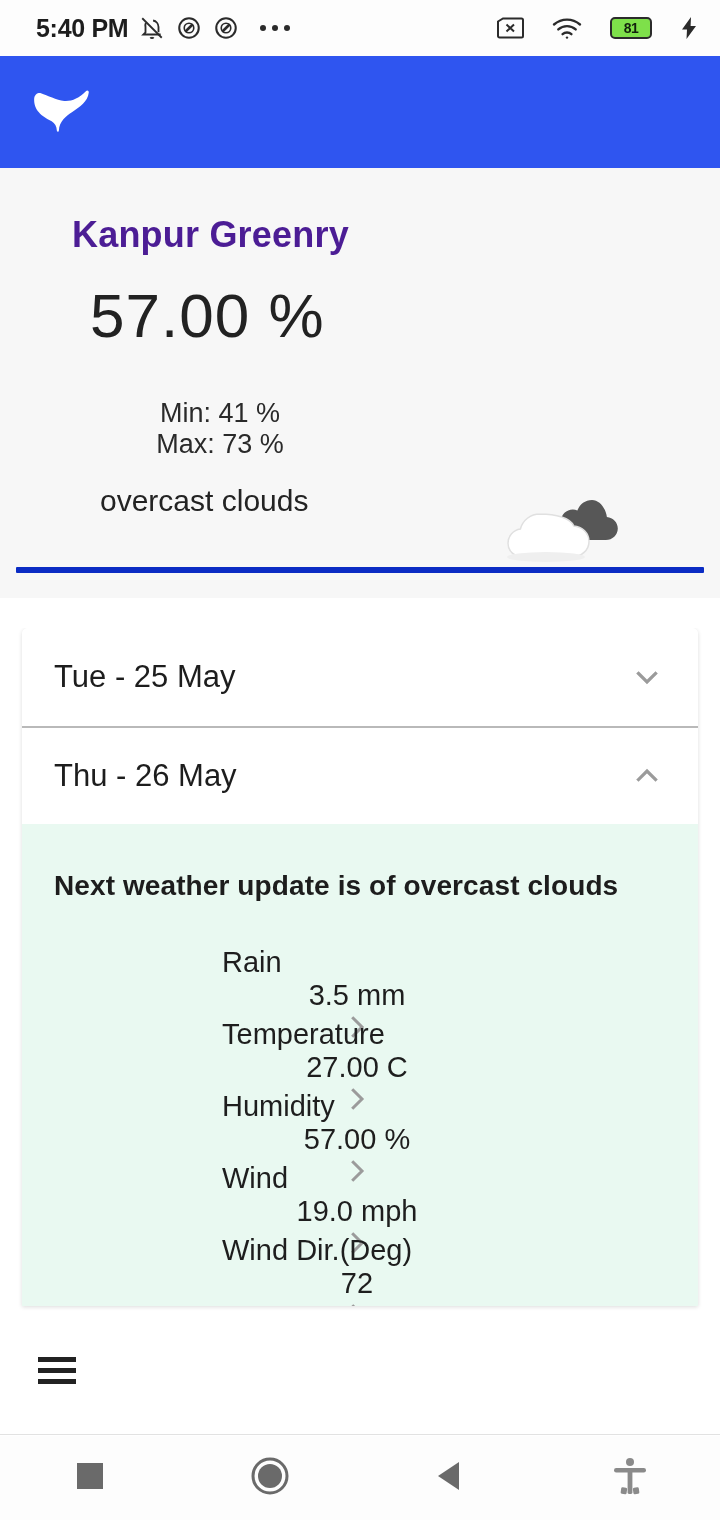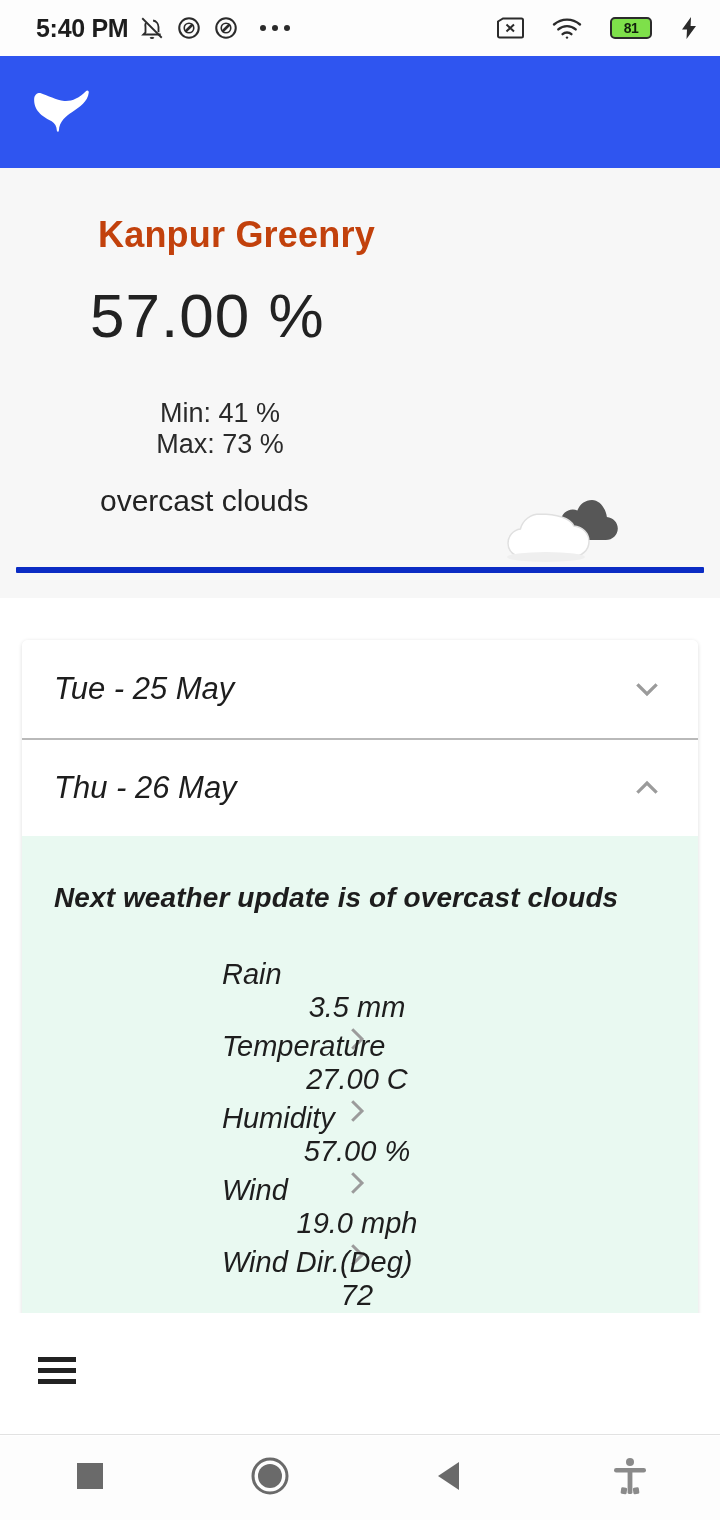--- a/index.html
+++ b/index.html
@@ -44,22 +44,22 @@
   .appbar-title {
     color: #ffffff; font-size: 37px; font-weight: 700; margin-left: 51px; letter-spacing: .2px;
   }
 
   
   .current {
     position: absolute; top: 168px; left: 0; width: 720px; height: 430px;
     background: #f7f7f7;
   }
   .city {
-    position: absolute; left: 98px; top: 46px;
-    font-size: 36px; font-weight: 700; color: #c2410c; letter-spacing: .2px;
+    position: absolute; left: 72px; top: 46px;
+    font-size: 36px; font-weight: 700; color: #4c1d95; letter-spacing: .2px;
   }
   .bigval {
     position: absolute; left: 90px; top: 112px;
     font-size: 62px; font-weight: 400; color: #222222; letter-spacing: 1px;
   }
   .minmax {
     position: absolute; width: 340px; left: 50px; text-align: center;
     font-size: 27px; color: #2a2a2a;
   }
   .min { top: 214px; margin-top: 16px; }
@@ -202,21 +202,21 @@
           <path d="M92 22c-7 0-12.6 4.5-14.6 10.6-1.4-.6-3-1-4.6-1-6.4 0-11.6 5-12 11.3-4.6.9-8 4.8-8 9.5 0 5.4 4.5 9.6 10 9.6h43c6.6 0 12-5.2 12-11.6 0-6-4.8-11-10.9-11.5C105.6 30 99.5 22 92 22z" fill="#4a4a4a"></path>
         </g>
         <path d="M40 36c-9.6 0-17.4 6.4-19.6 15C13.3 52 8 58 8 65.3 8 73.2 14.6 79 23 79h49c9.4 0 17-7 17-15.6 0-8.2-6.7-14.9-15.3-15.5C70.4 40.2 56.2 36 40 36z" fill="#ffffff" stroke="#e0e0e0" stroke-width="1.5"></path>
         <ellipse cx="46" cy="79" rx="39" ry="5" fill="#efefef"></ellipse>
       </svg>
     </span>
     <div class="divider"></div>
   </div>
 
   <div class="clip">
-    <div class="cards" style="top:12px;left:22px;position:absolute;font-style:italic;">
+    <div class="cards" style="top:0;left:22px;position:absolute;">
 
       <div class="acc-head">
         <span class="acc-label">Tue - 25 May</span>
         <span class="chev">
           <svg width="34" height="34" viewBox="0 0 24 24" fill="none" stroke="#9b9b9b" stroke-width="2.3" stroke-linecap="square">
               <path d="M6 9.5 12 15.5 18 9.5"></path>
             </svg>
         </span>
       </div>
 

